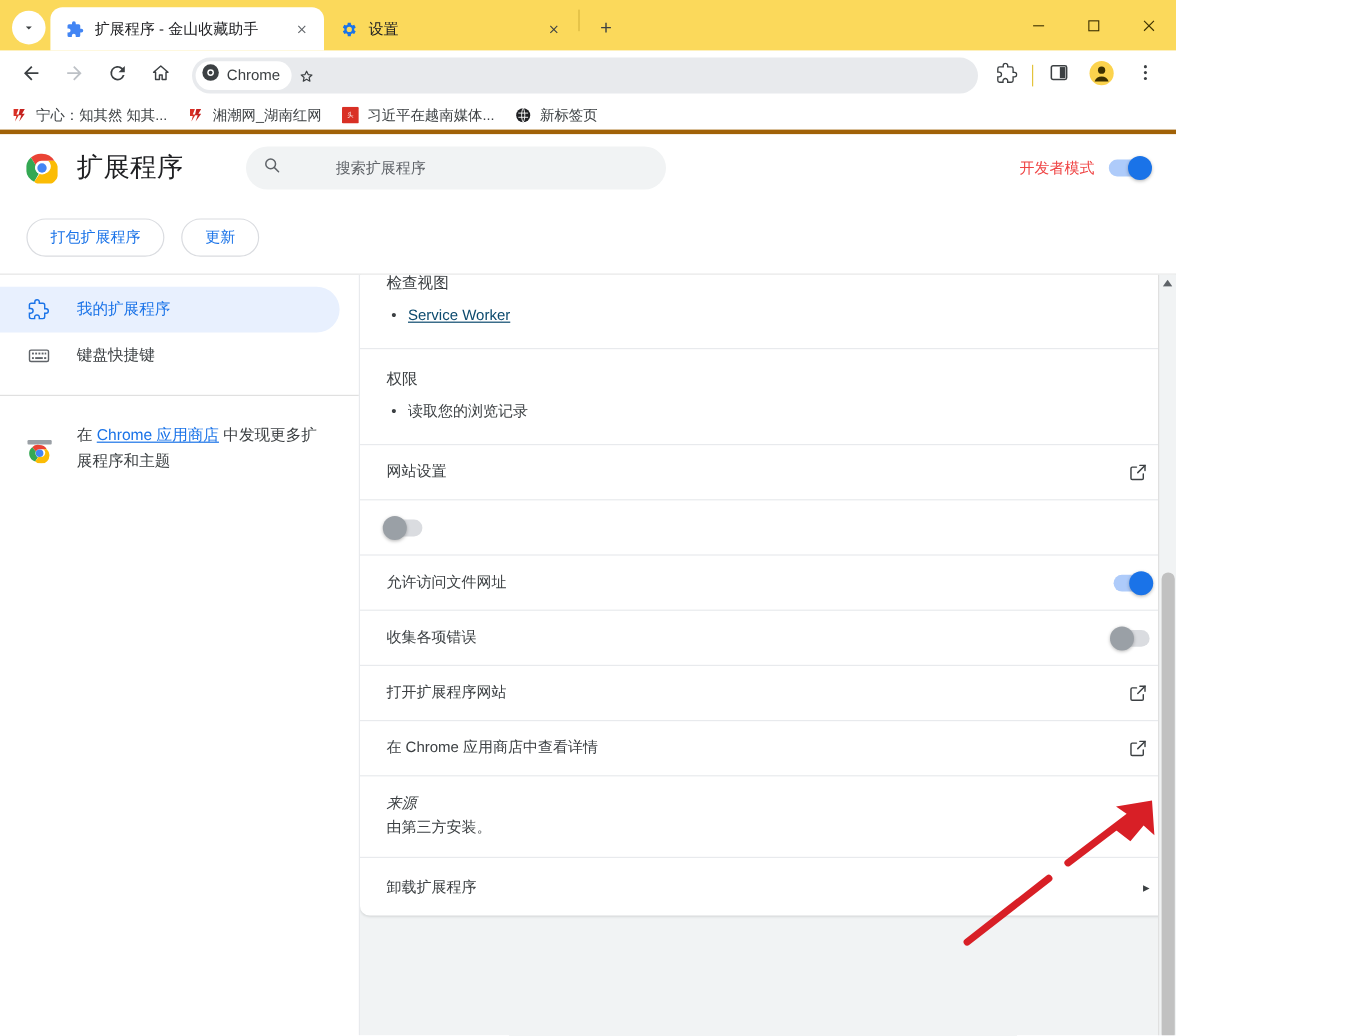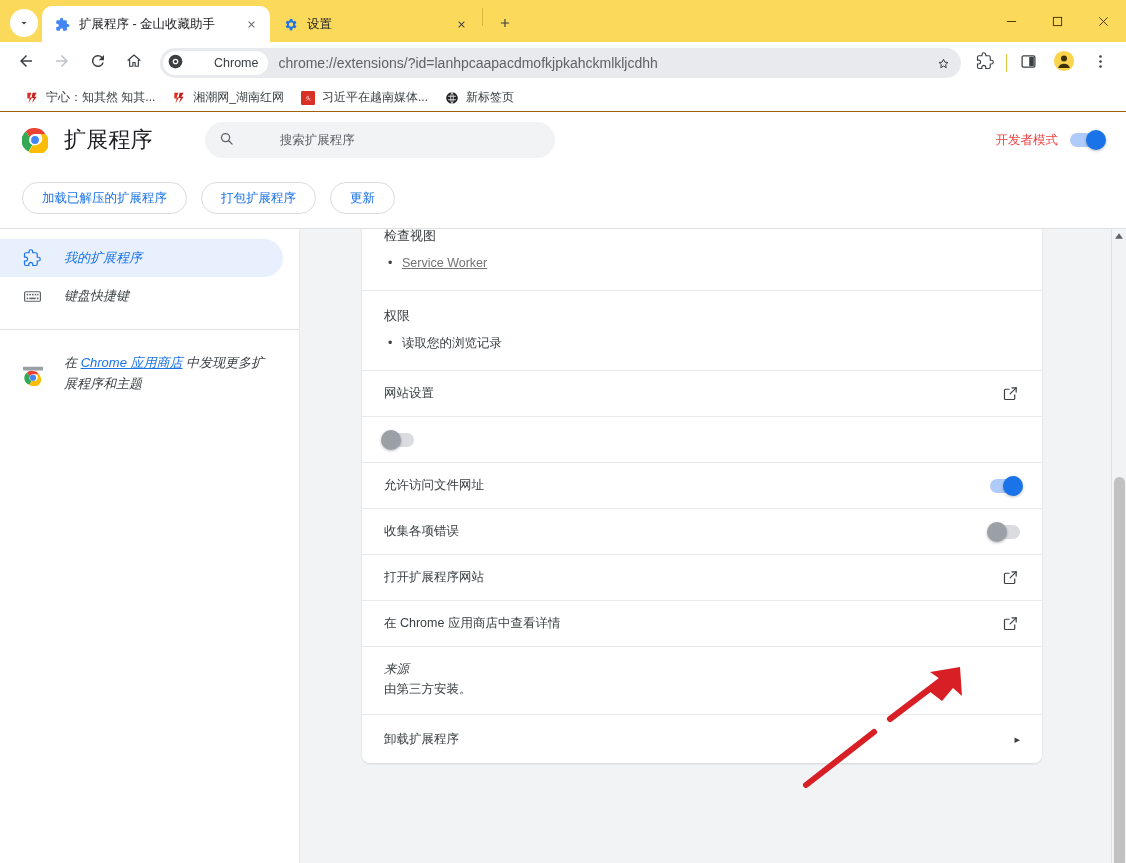--- a/index.html
+++ b/index.html
@@ -4,21 +4,21 @@
 <style>
   * { box-sizing: border-box; margin: 0; padding: 0; }
   html, body {
     width: 1126px; height: 863px;
     font-family: "Liberation Sans", "DejaVu Sans", sans-serif;
     overflow: hidden;
     background: #ffffff;
   }
 
   
-  .window { width: 1126px; height: 863px; position: relative; background:#fff; }
+  .window { width: 980px; height: 863px; position: relative; background:#fff; }
 
   .tabstrip {
     height: 42px;
     background: #fbd95b;
     display: flex;
     align-items: flex-end;
     position: relative;
     padding-left: 6px;
   }
   .tab-search {
@@ -85,35 +85,35 @@
     flex: 1 1 auto; height: 30px;
     background: #e8eaed; border-radius: 16px;
     display: flex; align-items: center;
     margin: 0 6px 0 8px;
     padding-right: 6px;
     min-width: 0;
   }
   .omni-chip {
     height: 24px; background: #fff; border-radius: 14px;
     display: flex; align-items: center;
-    padding: 0 10px 0 5px; margin-left: 3px; flex: 0 0 auto; gap: 25px;
+    padding: 0 10px 0 5px; margin-left: 3px; flex: 0 0 auto;
   }
   .omni-chip .lbl { font-size: 12.5px; color: #3c4043; margin-left: 6px; }
   .omni-url {
     flex: 1 1 auto; font-size: 14px; color: #5f6368;
     margin-left: 10px; white-space: nowrap; overflow: hidden; text-overflow: ellipsis;
   }
   .omni-star { width: 24px; height: 24px; flex:0 0 24px; display:flex; align-items:center; justify-content:center;}
   .tb-sep { width:1px; height:18px; background:#e3c33c; margin: 0 3px; flex:0 0 1px;}
 
   
   .bookmarks {
     height: 28px; background: #fff;
     display: flex; align-items: center;
-    padding: 0 20px; border-bottom: 1px solid #a16207;
+    padding: 0 4px; border-bottom: 4px solid #a16207;
   }
   .bm {
     display: flex; align-items: center;
     padding: 3px 8px 3px 4px; border-radius: 4px;
     margin-right: 4px; flex: 0 0 auto;
   }
   .bm .bmico { width:16px; height:16px; margin-right:6px; display:flex;align-items:center;justify-content:center; flex:0 0 16px;}
   .bm .bmlbl { font-size: 12px; color: #3c4043; white-space: nowrap; max-width: 130px; overflow:hidden; text-overflow: ellipsis;}
 
   
@@ -145,21 +145,21 @@
     display: flex; align-items: center; justify-content: center;
     padding: 0 19px; margin-right: 14px;
     font-size: 12.5px; color: #1a73e8; background:#fff;
     flex: 0 0 auto;
   }
 
   .body-area { display: flex; height: 635px; border-top: 1px solid #e0e0e0; position: relative; }
 
   .sidebar {
     width: 300px; flex: 0 0 300px; background: #fff;
-    padding-top: 10px; border-right: 1px solid #e8eaed; font-style: italic;
+    padding-top: 10px; border-right: 1px solid #e8eaed;
   }
   .side-item {
     height: 38px; display: flex; align-items: center;
     margin: 0 16px 0 0; padding-left: 22px;
     border-radius: 0 19px 19px 0; color:#3c4043;
   }
   .side-item.sel { background: #e8f0fe; color: #1a73e8; }
   .side-item .sico { width: 20px; height:20px; flex:0 0 20px; margin-right: 22px; display:flex;align-items:center;justify-content:center;}
   .side-item .slbl { font-size: 13px; }
   .side-divider { height:1px; background:#e0e0e0; margin: 14px 0 0 0;}
@@ -180,21 +180,21 @@
     margin: 0 auto; width: 680px;
     box-shadow: 0 1px 2px rgba(60,64,67,.15);
     position: relative; top: -18px;
   }
 
   .sect { padding: 16px 22px; border-bottom: 1px solid #e8eaed; }
   .sect-h { font-size: 13px; color: #3c4043; margin-bottom: 7px; }
   .bullets { list-style: none; }
   .bullets li { font-size: 12.5px; color: #3c4043; position: relative; padding-left: 18px; line-height: 22px;}
   .bullets li:before { content:"•"; position:absolute; left: 4px; top:0; color:#3c4043; }
-  .bullets li a { color: #737373; text-decoration: underline; }
+  .bullets li a { color: #0c4a6e; text-decoration: underline; }
 
   .sect-access { padding: 16px 22px 18px 22px; border-bottom:1px solid #e8eaed;}
   .access-row { display:flex; align-items:center; margin-top: 18px; }
   .access-txt { font-size: 12.5px; color: #3c4043; }
   .qmark {
     width: 16px; height:16px; border:1.3px solid #5f6368; border-radius:50%;
     margin-left: 12px; display:flex;align-items:center;justify-content:center;
     font-size:10px; color:#5f6368; flex:0 0 16px;
   }
   .select {
@@ -348,21 +348,20 @@
       <div class="omni-chip">
         <span>
           <svg width="15" height="15" viewBox="0 0 48 48">
             <circle cx="24" cy="24" r="22" fill="#3c4043"></circle>
             <circle cx="24" cy="24" r="9" fill="#fff"></circle>
             <circle cx="24" cy="24" r="5" fill="#3c4043"></circle>
           </svg>
         </span>
         <span class="lbl">Chrome</span>
       </div>
-      <span class="omni-url">chrome://extensions/?id=lanhpcaapacdmofkjpkahckmlkljcdhh</span>
       <span class="omni-star">
         <svg width="17" height="17" viewBox="0 0 24 24">
             <path d="M12 6.1l1.9 4 4.4.5-3.3 3 .9 4.3-3.9-2.3-3.9 2.3.9-4.3-3.3-3 4.4-.5z" fill="none" stroke="#3c4043" stroke-width="1.4" stroke-linejoin="round"></path>
           </svg>
       </span>
     </div>
 
     <div class="tb-btn">
       <span>
         <svg width="18" height="18" viewBox="0 0 24 24">
@@ -465,21 +464,20 @@
 
       <div class="devmode">
         <span class="lbl">开发者模式</span>
         <span class="toggle-big">
             <span class="knob"></span>
           </span>
       </div>
     </div>
 
     <div class="ext-actions">
-      <div class="pill">加载已解压的扩展程序</div>
       <div class="pill">打包扩展程序</div>
       <div class="pill">更新</div>
     </div>
 
     <div class="body-area">
 
       <div class="sidebar">
         <div class="side-item sel">
           <span class="sico">
             <svg width="18" height="18" viewBox="0 0 24 24">

